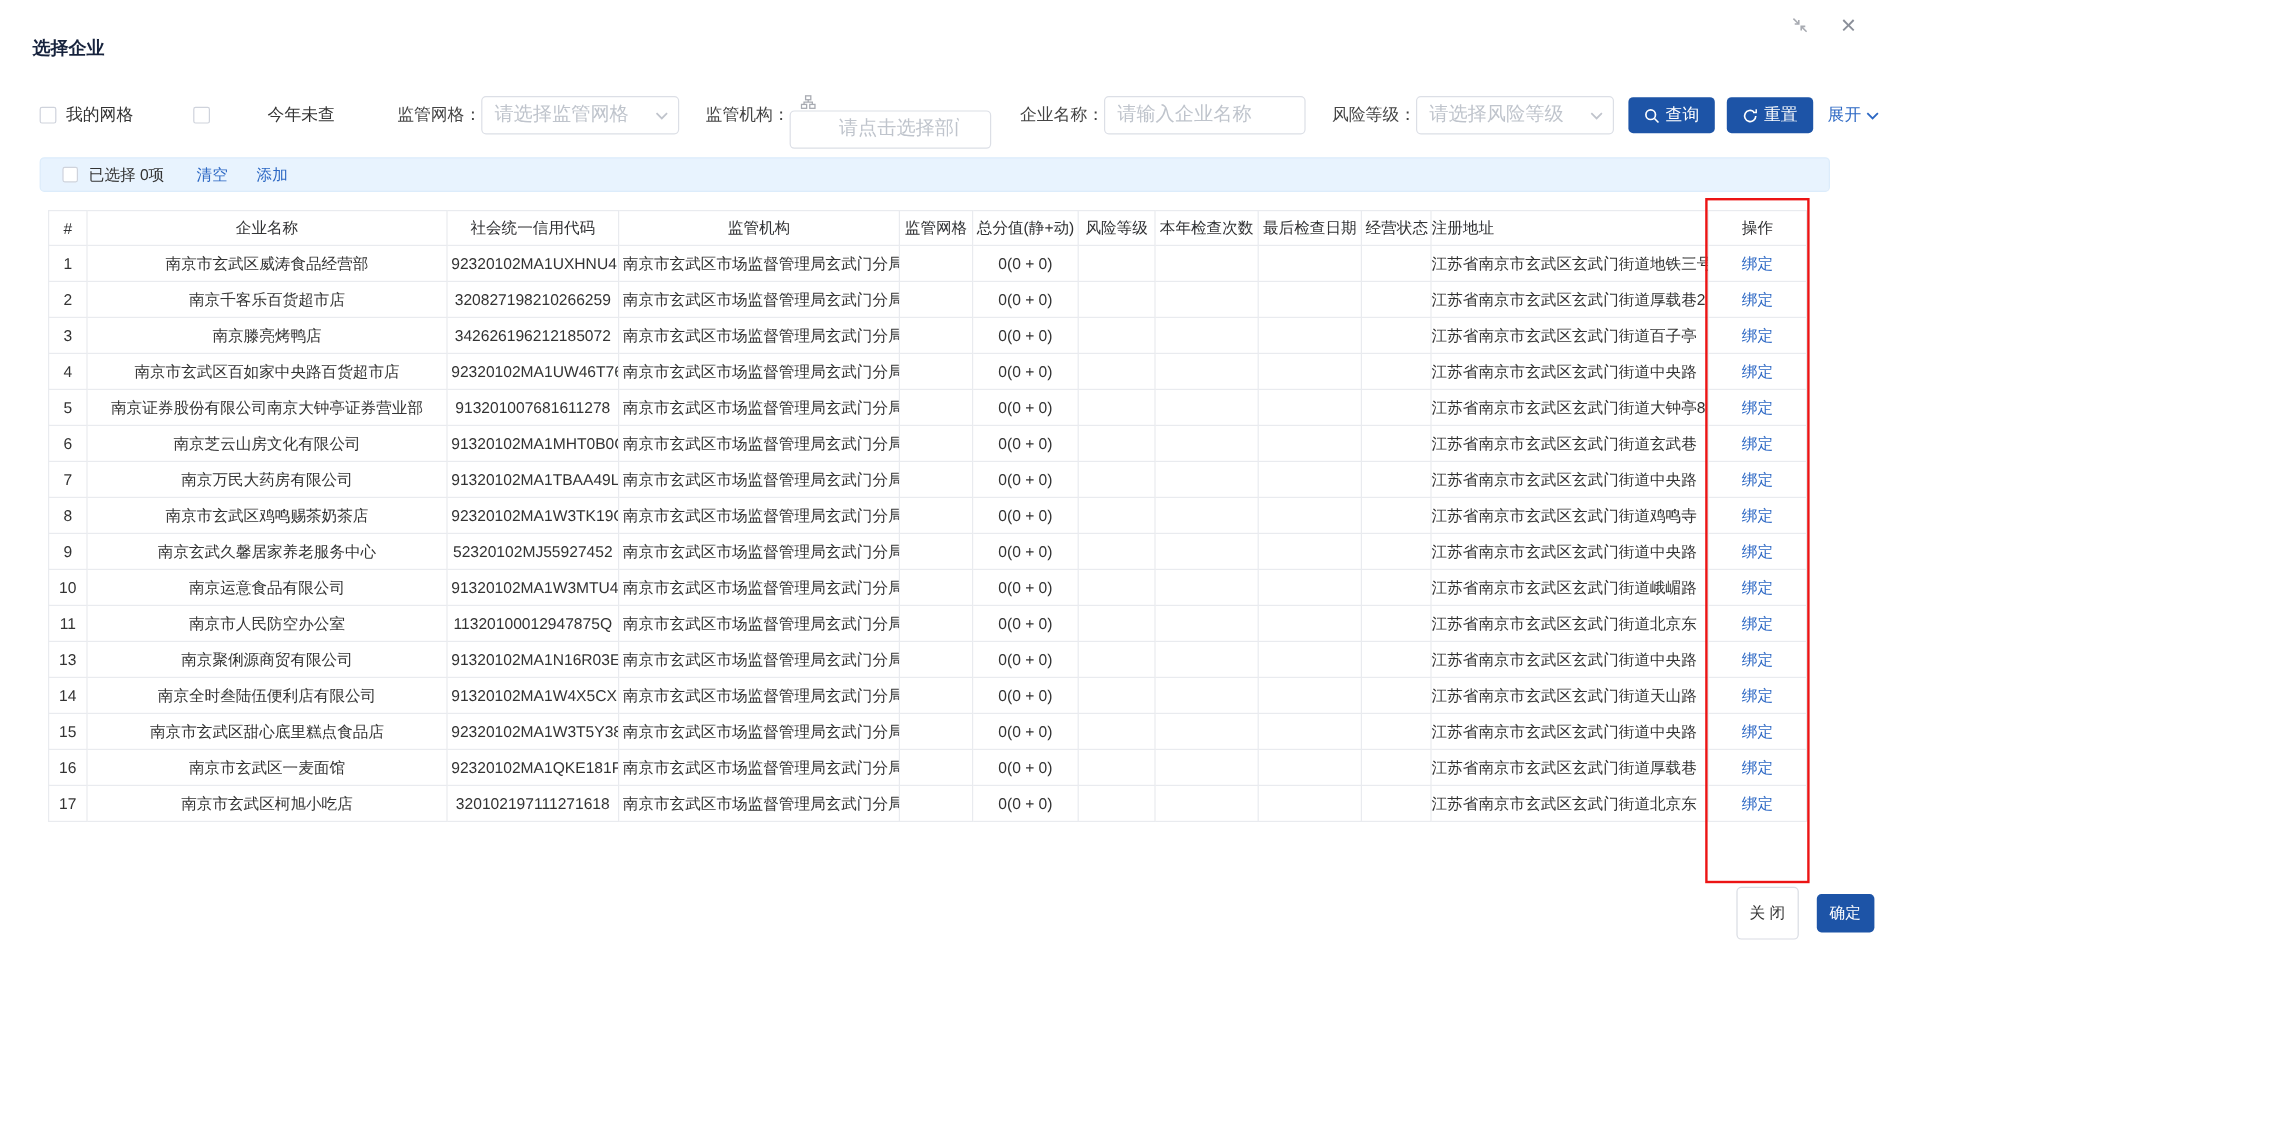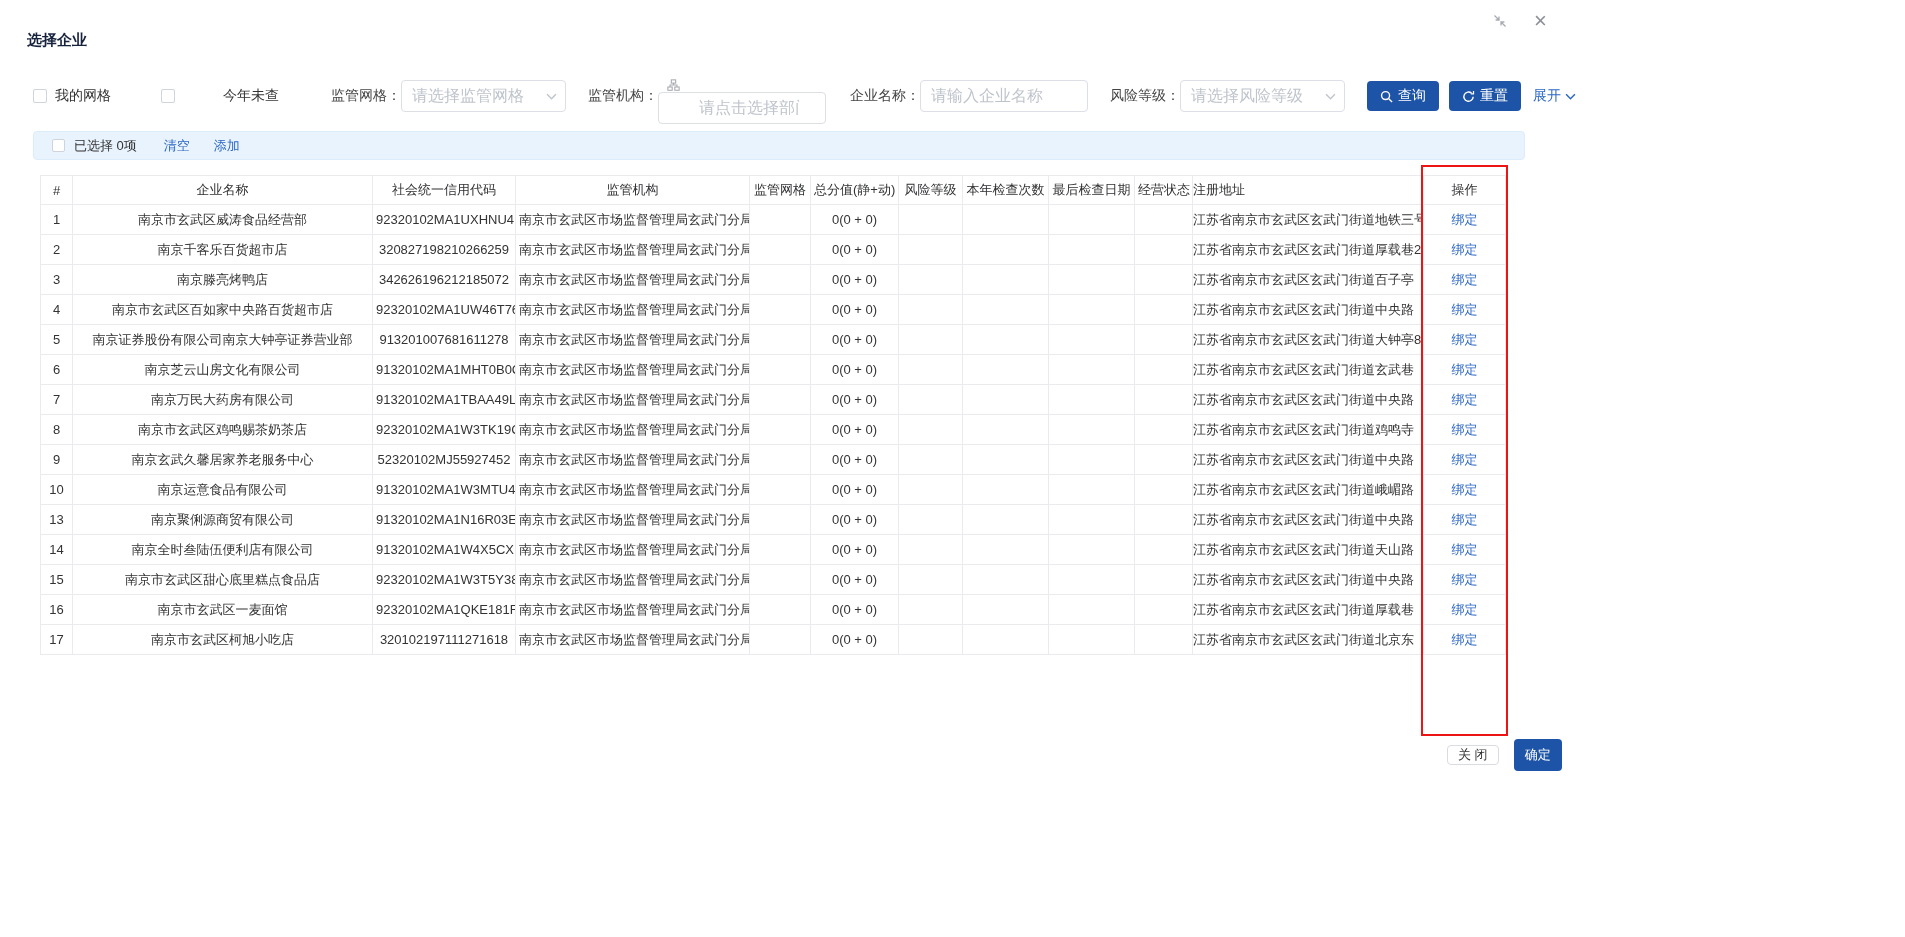--- a/index.html
+++ b/index.html
@@ -33,21 +33,21 @@
   }
   .field-wrap input.with-icon { padding-left:40px;margin-top:23px; }
   .field-wrap input::placeholder { color:#bfc4cc; }
   .w165 { width:165px; }
   .w168 { width:168px; }
   .chevron { position:absolute; right:9px; top:11px; pointer-events:none; }
   .org-ic { position:absolute; left:9px; top:10px; pointer-events:none; }
   .btn { display:inline-flex; align-items:center; justify-content:center; gap:5px; height:30px;
          border:none; border-radius:4px; font-size:14px; cursor:pointer; font-family:inherit; }
   .btn-primary { background:#1d54a7; color:#fff; padding:0 13px; }
-  .btn-query { margin-left:22px;justify-content:center; }
+  .btn-query { margin-left:12px;justify-content:center; }
   .btn-reset { margin-left:10px; }
   .expand-link { margin-left:12px; color:#2d68c4; display:inline-flex; align-items:center; gap:4px; cursor:pointer; }
 
   
   .sel-bar { position:absolute; left:33px; top:131px; width:1492px; height:29px;
              background:#e8f3fe; border:1px solid #dcecfb; border-radius:4px;
              display:flex; align-items:center; padding-left:18px; font-size:13px; color:#333; }
   .sel-bar .cb-box { width:13px; height:13px; margin-right:9px; }
   .bar-link { color:#2d68c4; text-decoration:none; cursor:pointer; }
   .bar-link.clear { margin-left:27px; }
@@ -59,21 +59,21 @@
   th, td { border:1px solid #e9ebef; height:30px; padding:0 3px; text-align:center;
            overflow:hidden; white-space:nowrap; font-weight:400; }
   th { color:#303133; height:29px; }
   td.col-address, th.col-address { text-align:left; padding-left:0; }
   .bind-link { color:#2d68c4; text-decoration:none; cursor:pointer; }
   .red-box { position:absolute; left:1381px; top:-10px; width:87px; height:571px;
              border:2px solid #ec1414; pointer-events:none; }
 
   
   .footer { position:absolute; left:1447px; top:739px; display:flex; align-items:center; gap:15px; }
-  .btn-default { background:#fff; border:1px solid #d9dce3; border-radius:4px; height:20px;
+  .btn-default { background:#fff; border:1px solid #d9dce3; border-radius:4px; height:44px;
                  padding:0 10px; font-size:13px; color:#333; cursor:pointer; font-family:inherit; }
   .btn-confirm { height:32px; font-size:13px; padding:0 11px; }
 </style>
 </head>
 <body>
 
 <div>
 
   <div class="dlg-title">选择企业</div>
 
@@ -325,20 +325,34 @@
             <td class="col-grid"></td>
             <td class="col-score">0(0 + 0)</td>
             <td class="col-risk"></td>
             <td class="col-count"></td>
             <td class="col-date"></td>
             <td class="col-status"></td>
             <td class="col-address">江苏省南京市玄武区玄武门街道峨嵋路</td>
             <td class="col-action"><a class="bind-link">绑定</a></td>
           </tr>
           <tr>
+            <td class="col-idx">11</td>
+            <td class="col-name">南京市人民防空办公室</td>
+            <td class="col-code">11320100012947875Q</td>
+            <td class="col-agency">南京市玄武区市场监督管理局玄武门分局</td>
+            <td class="col-grid"></td>
+            <td class="col-score">0(0 + 0)</td>
+            <td class="col-risk"></td>
+            <td class="col-count"></td>
+            <td class="col-date"></td>
+            <td class="col-status"></td>
+            <td class="col-address">江苏省南京市玄武区玄武门街道北京东</td>
+            <td class="col-action"><a class="bind-link">绑定</a></td>
+          </tr>
+          <tr>
             <td class="col-idx">13</td>
             <td class="col-name">南京聚俐源商贸有限公司</td>
             <td class="col-code">91320102MA1N16R03E</td>
             <td class="col-agency">南京市玄武区市场监督管理局玄武门分局</td>
             <td class="col-grid"></td>
             <td class="col-score">0(0 + 0)</td>
             <td class="col-risk"></td>
             <td class="col-count"></td>
             <td class="col-date"></td>
             <td class="col-status"></td>

